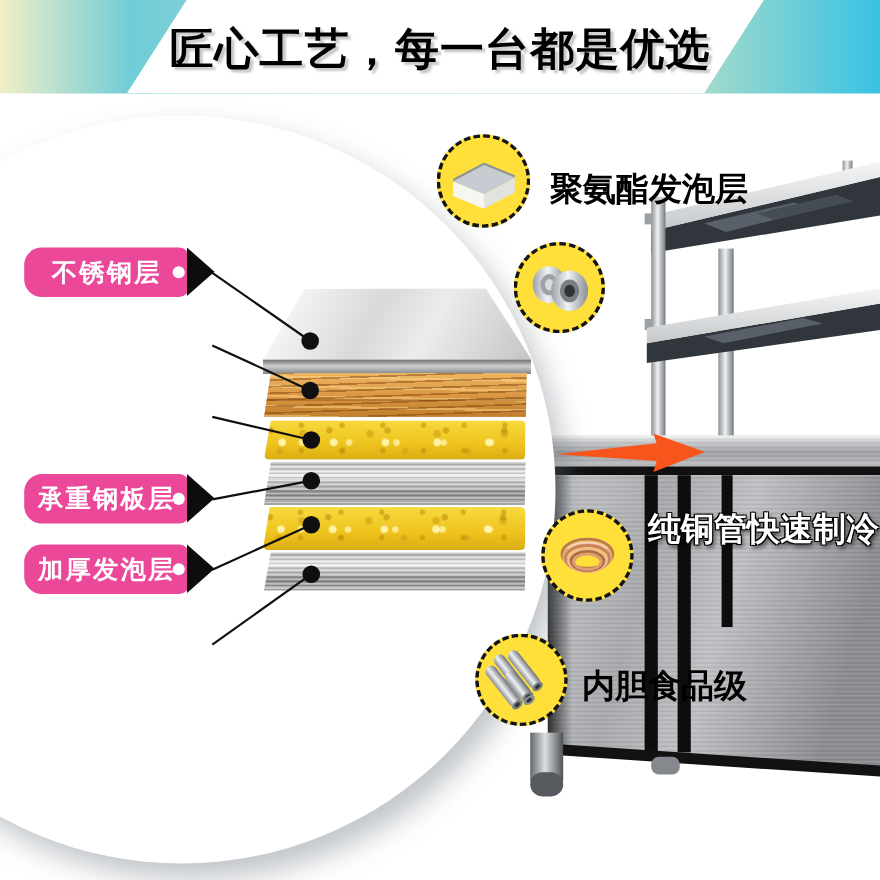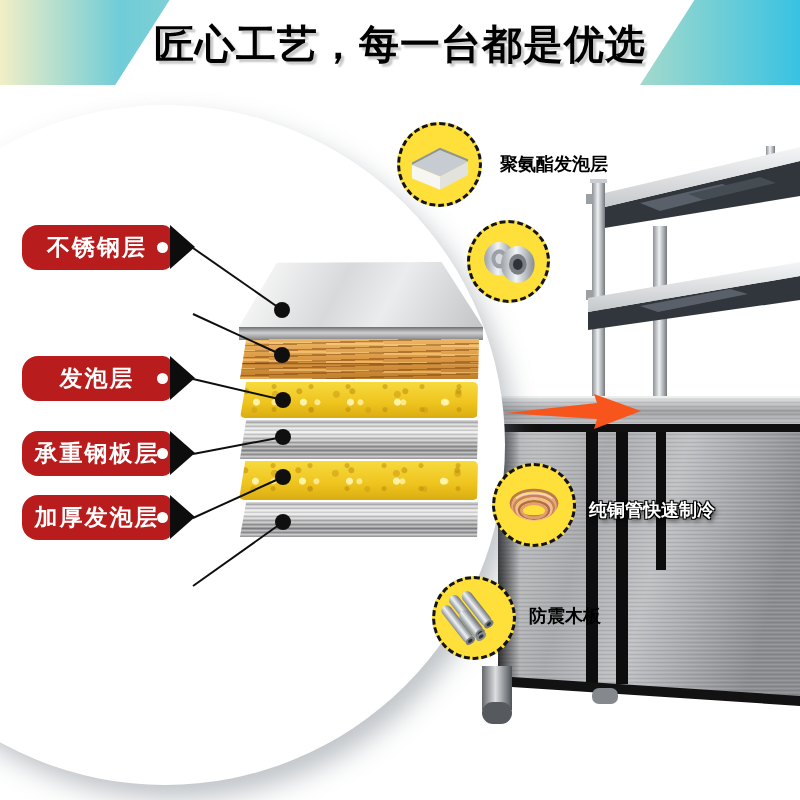--- a/index.html
+++ b/index.html
@@ -42,35 +42,35 @@
     background-size:53px 37px,47px 31px,61px 41px,43px 29px,37px 23px,57px 33px,100% 100%;
     border-radius:5px;}
   .foam1{left:240px;top:382px;width:238px;height:36px;}
   .foam2{left:239px;top:461px;width:239px;height:39px;}
   .brushed{background:
      repeating-linear-gradient(to bottom,rgba(255,255,255,.38) 0 1px,rgba(0,0,0,.14) 2px 3px,rgba(255,255,255,.06) 3px 4px),
      linear-gradient(to bottom,#b9b9bb,#efefef 30%,#8e8e91 75%,#b5b5b8);}
   .brushed1{left:240px;top:420px;width:238px;height:39px;}
   .brushed2{left:240px;top:502px;width:238px;height:35px;}
   
-  .tag{position:absolute;left:22px;width:150px;height:45px;background:#b91c1c;
+  .tag{position:absolute;left:22px;width:150px;height:45px;background:#ec4899;
     border-radius:16px 9px 9px 16px;color:#fff;display:flex;align-items:center;
     justify-content:center;font-size:23px;font-weight:700;letter-spacing:2px;}
   .tag::after{content:"";position:absolute;right:-23px;top:0;width:0;height:0;
     border-top:22.5px solid transparent;border-bottom:22.5px solid transparent;
     border-left:25px solid #0d0d0d;}
   .tag .dot{position:absolute;right:4px;top:17px;width:11px;height:11px;
     border-radius:50%;background:#fff;}
   
   .abs-svg{position:absolute;left:0;top:0;pointer-events:none;}
   
   .callout{position:absolute;border-radius:50%;background:#ffdf3a;
     border:3px dashed #141414;box-sizing:border-box;
     display:flex;align-items:center;justify-content:center;}
-  .lab{position:absolute;font-size:18px;font-weight:900;color:#000;white-space:nowrap;}
+  .lab{position:absolute;font-size:30px;font-weight:900;color:#000;white-space:nowrap;}
   .lab-light{color:#fff;text-shadow:1px 1px 0 #000,-1px -1px 0 #000,1px -1px 0 #000,
     -1px 1px 0 #000,2px 3px 5px rgba(0,0,0,.8);}
 </style>
 </head>
 <body>
 
 <div class="page">
 
   <svg class="abs-svg" width="800" height="800" viewBox="0 0 800 800">
     <defs>
@@ -169,24 +169,20 @@
         <circle cx="282" cy="355" r="8"></circle>
       <circle cx="283" cy="400" r="8"></circle>
         <circle cx="283" cy="437" r="8"></circle>
       <circle cx="283" cy="477" r="8"></circle>
         <circle cx="283" cy="522" r="8"></circle>
     </g>
   </svg>
 
   <div class="tag" style="top:225px">
     <span>不锈钢层</span>
-    <span class="dot"></span>
-    </div>
-  <div class="tag" style="top:356px">
-    <span>发泡层</span>
     <span class="dot"></span>
     </div>
   <div class="tag" style="top:431px">
     <span>承重钢板层</span>
     <span class="dot"></span>
     </div>
   <div class="tag" style="top:495px">
     <span>加厚发泡层</span>
     <span class="dot"></span>
     </div>
@@ -229,21 +225,21 @@
         <ellipse cx="40" cy="38" rx="28" ry="16" stroke="#b97a52"></ellipse>
         <ellipse cx="40" cy="41" rx="26" ry="15" stroke="#e8a87e"></ellipse>
         <ellipse cx="40" cy="43" rx="24" ry="14" stroke="#c9835a"></ellipse>
         <ellipse cx="40" cy="45" rx="21" ry="12.5" stroke="#f1bd94"></ellipse>
         <ellipse cx="40" cy="46" rx="18" ry="10.5" stroke="#b06e46"></ellipse>
         <ellipse cx="40" cy="47" rx="15" ry="8.5" stroke="#e39d72"></ellipse>
         <path d="M18,32 A28 16 0 0 1 62,32" stroke="rgba(255,255,255,0.55)" stroke-width="2"></path>
       </g>
     </svg>
   </div>
-  <div class="lab lab-light" style="left:589px;top:498px">纯铜管快速制冷</div>
+  <div class="lab lab-light" style="left:589px;top:461px">纯铜管快速制冷</div>
 
   <div class="callout" style="left:432px;top:576px;width:84px;height:84px">
     <svg width="66" height="66" viewBox="0 0 80 80">
       <defs>
         <linearGradient id="gTube" x1="0" y1="0" x2="1" y2="0">
           <stop offset="0" stop-color="#888d92"></stop>
             <stop offset="0.45" stop-color="#eef1f3"></stop>
           <stop offset="1" stop-color="#6f747a"></stop>
         </linearGradient>
       </defs>
@@ -256,20 +252,20 @@
         <ellipse cx="19.5" cy="59" rx="3.2" ry="1.8" fill="#2c3033"></ellipse>
         <ellipse cx="34.5" cy="59" rx="6.5" ry="4" fill="#777c81"></ellipse>
         <ellipse cx="34.5" cy="59" rx="3.2" ry="1.8" fill="#2c3033"></ellipse>
         <ellipse cx="33" cy="63" rx="7" ry="4.2" fill="#8a8f94"></ellipse>
         <ellipse cx="33" cy="63" rx="3.4" ry="2" fill="#33373b"></ellipse>
         <ellipse cx="49.5" cy="57" rx="6.5" ry="4" fill="#777c81"></ellipse>
         <ellipse cx="49.5" cy="57" rx="3.2" ry="1.8" fill="#2c3033"></ellipse>
       </g>
     </svg>
   </div>
-  <div class="lab" style="left:529px;top:604px">防震木板</div>
+  <div class="lab" style="left:529px;top:604px">内胆食品级</div>
 
   <div class="banner">
     <div class="banner-white"></div>
     <div class="banner-title">匠心工艺，每一台都是优选</div>
   </div>
 
 </div>
 
 </body></html>

